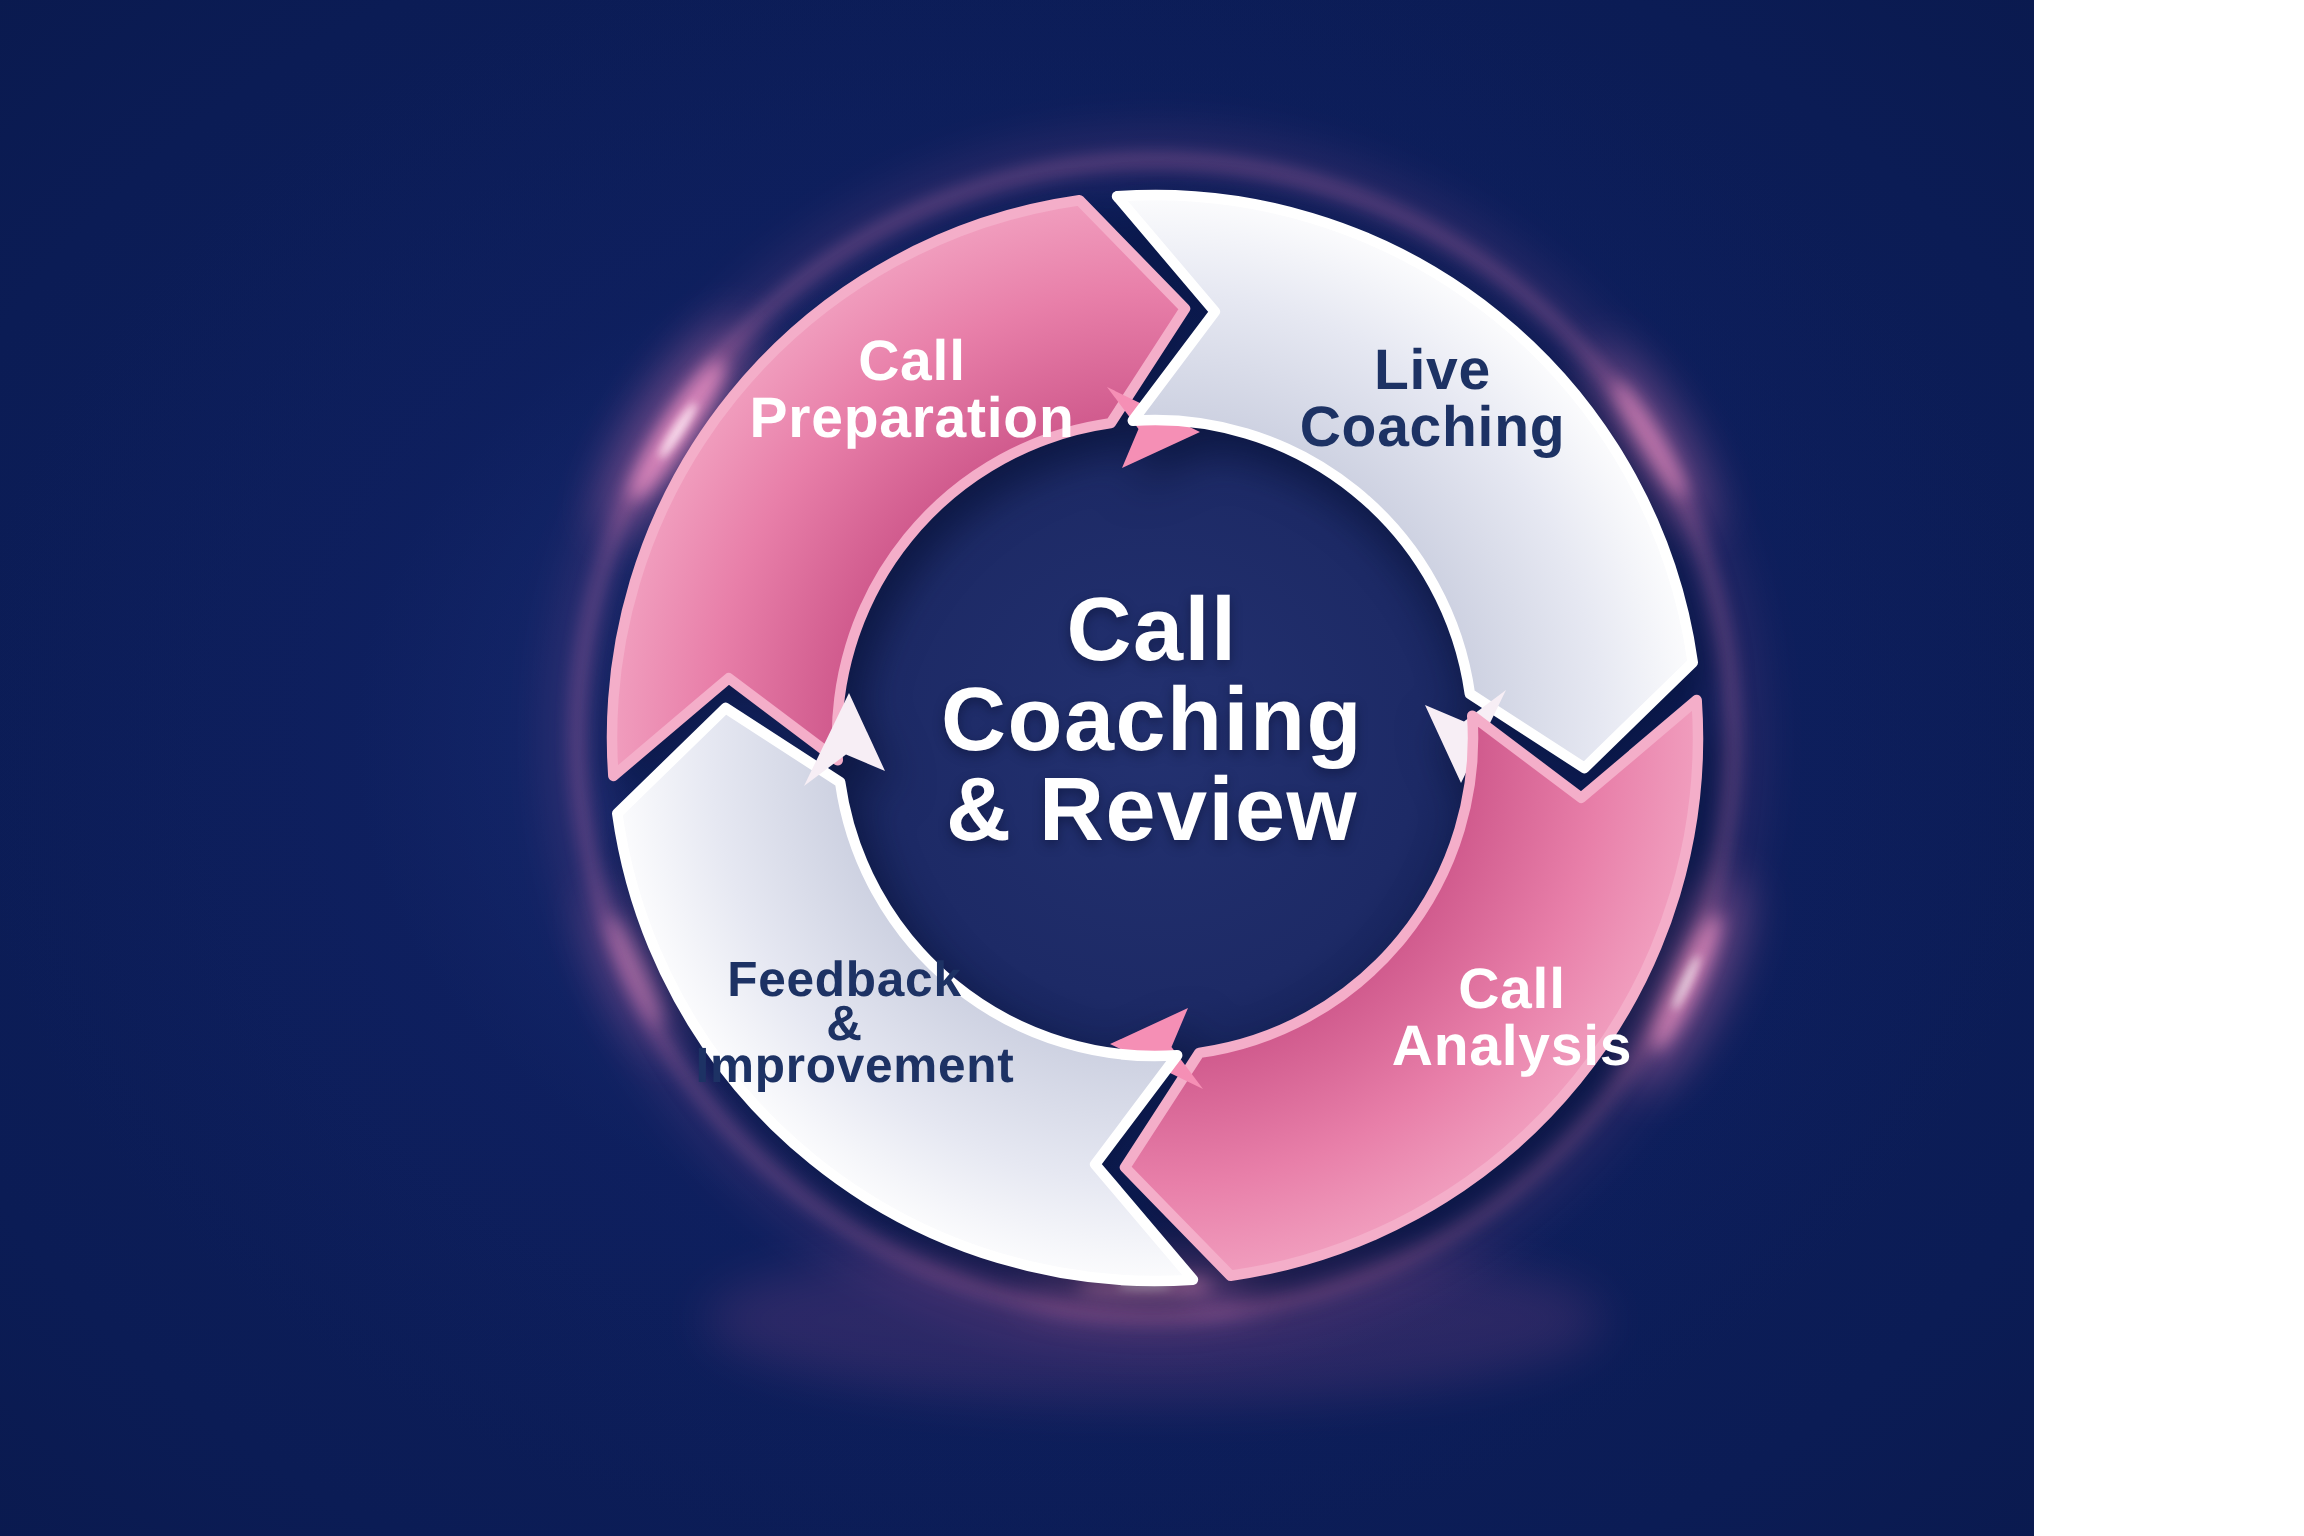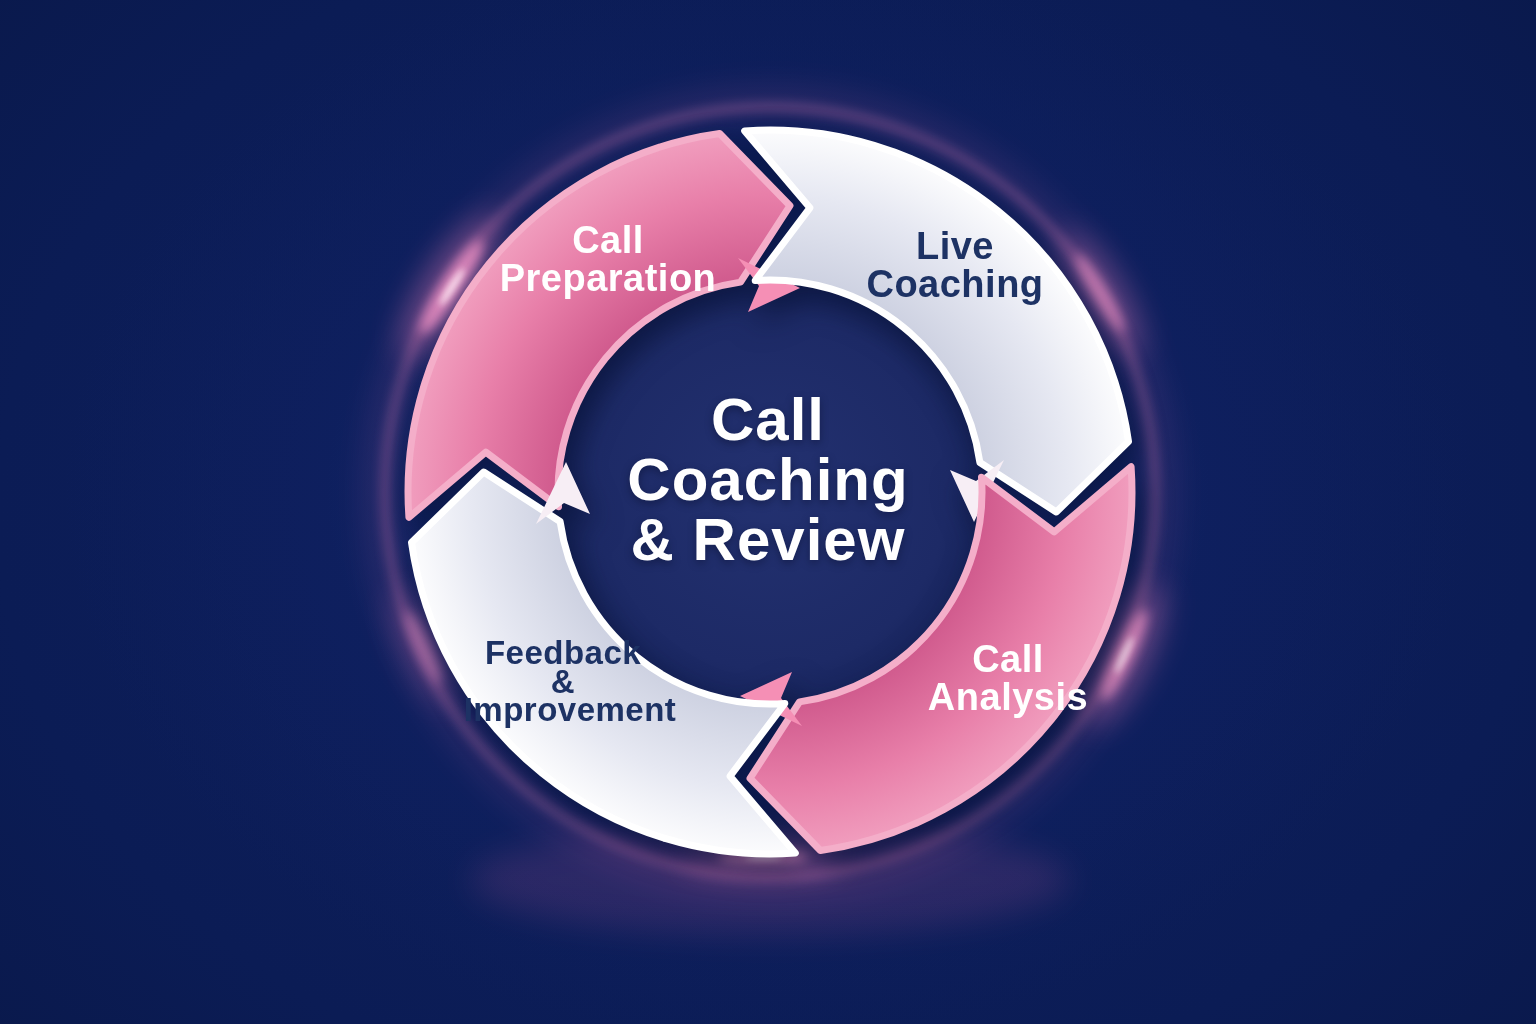--- a/index.html
+++ b/index.html
@@ -1,19 +1,19 @@
 <!DOCTYPE html>
 <html><head>
 <meta charset="utf-8">
 <style>
   html, body { margin: 0; padding: 0; }
   body { width: 1536px; height: 1024px; overflow: hidden; }
   .stage {
     position: relative;
-    width: 1536px;
+    width: 1356px;
     height: 1024px;
     background:
       radial-gradient(ellipse 980px 760px at 50% 48%, rgba(45,66,150,0.50) 0%, rgba(17,35,107,0.25) 45%, rgba(10,27,84,0) 72%),
       radial-gradient(ellipse 1400px 1100px at 50% 50%, #102161 0%, #0b1c55 55%, #081540 100%);
     font-family: "Liberation Sans", "DejaVu Sans", sans-serif;
   }
   svg { display: block; }
 
   .seg-pink  { fill: url(#pinkG);  stroke: #f4aec9; stroke-width: 7; stroke-linejoin: round; }
   .seg-white { fill: url(#whiteG); stroke: #ffffff; stroke-width: 7; stroke-linejoin: round; }

